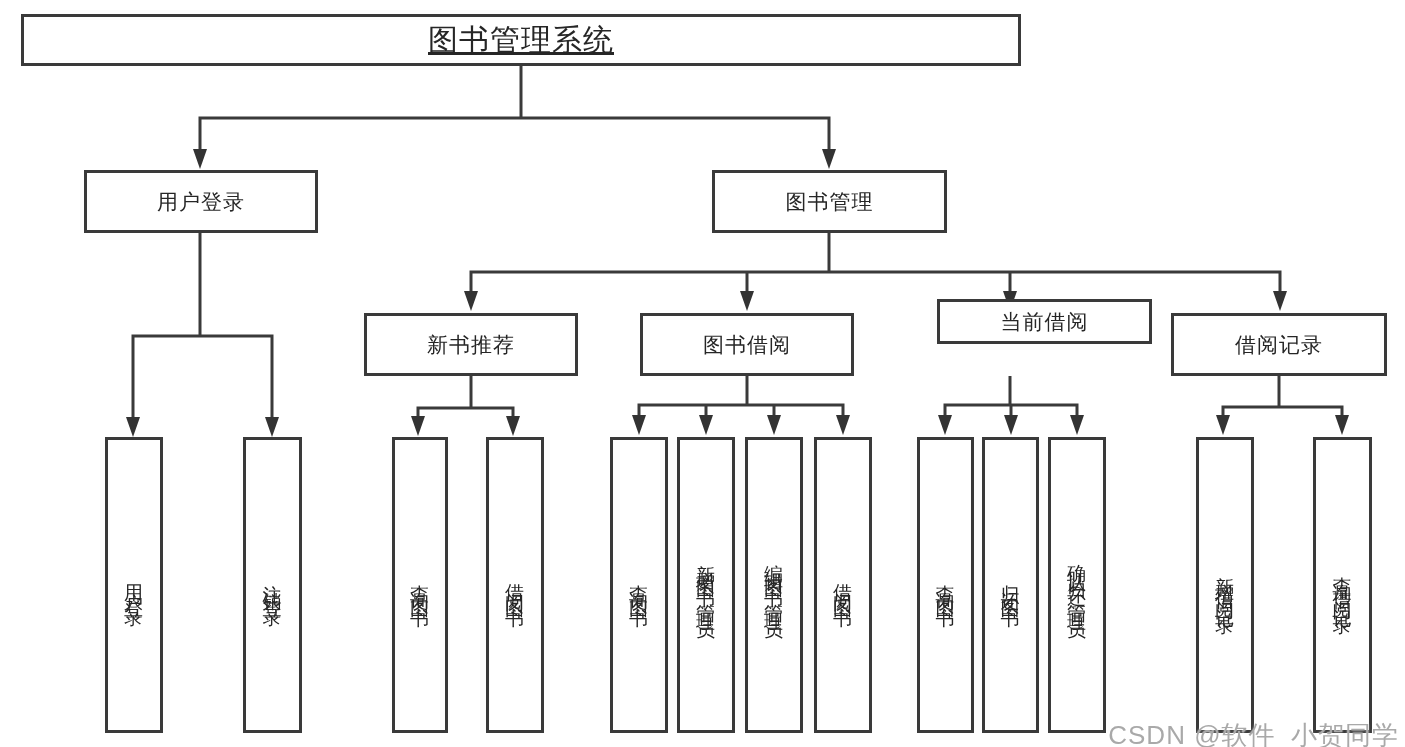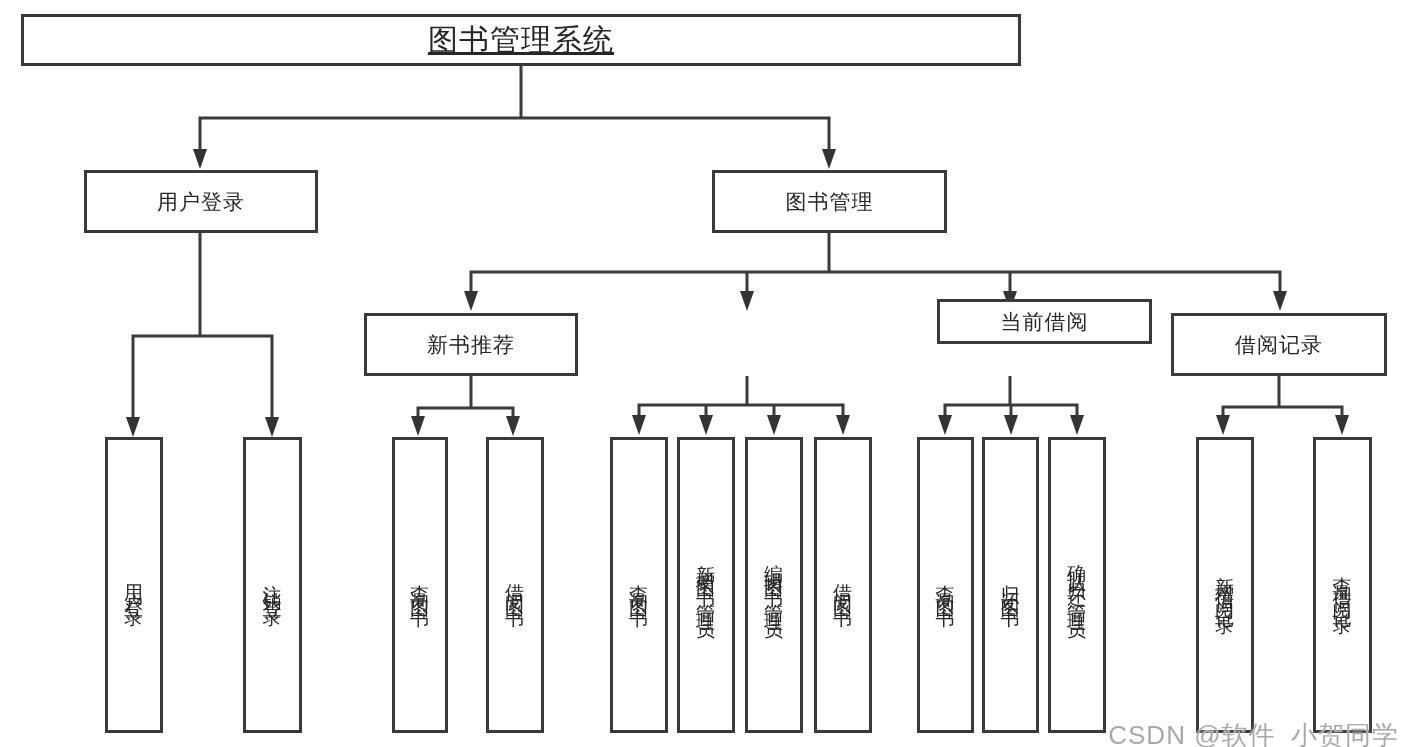--- a/index.html
+++ b/index.html
@@ -117,20 +117,23 @@
   <div class="box" style="left:84px; top:170px; width:234px; height:63px;">
     <span class="h-label">用户登录</span>
   </div>
   <div class="box" style="left:712px; top:170px; width:235px; height:63px;">
     <span class="h-label">图书管理</span>
   </div>
 
   <div class="box" style="left:364px; top:313px; width:214px; height:63px;font-family:Liberation Mono, monospace;">
     <span class="h-label">新书推荐</span>
   </div>
+  <div class="box" style="left:640px; top:313px; width:214px; height:63px;">
+    <span class="h-label">图书借阅</span>
+  </div>
   <div class="box" style="left:903px; top:299px; width:215px; height:45px;margin-left:34px;">
     <span class="h-label">当前借阅</span>
   </div>
   <div class="box" style="left:1171px; top:313px; width:216px; height:63px;">
     <span class="h-label">借阅记录</span>
   </div>
 
   <div class="box" style="left:105px; top:437px; width:58px; height:296px;">
     <span class="v-label">用户登录</span>
   </div>

